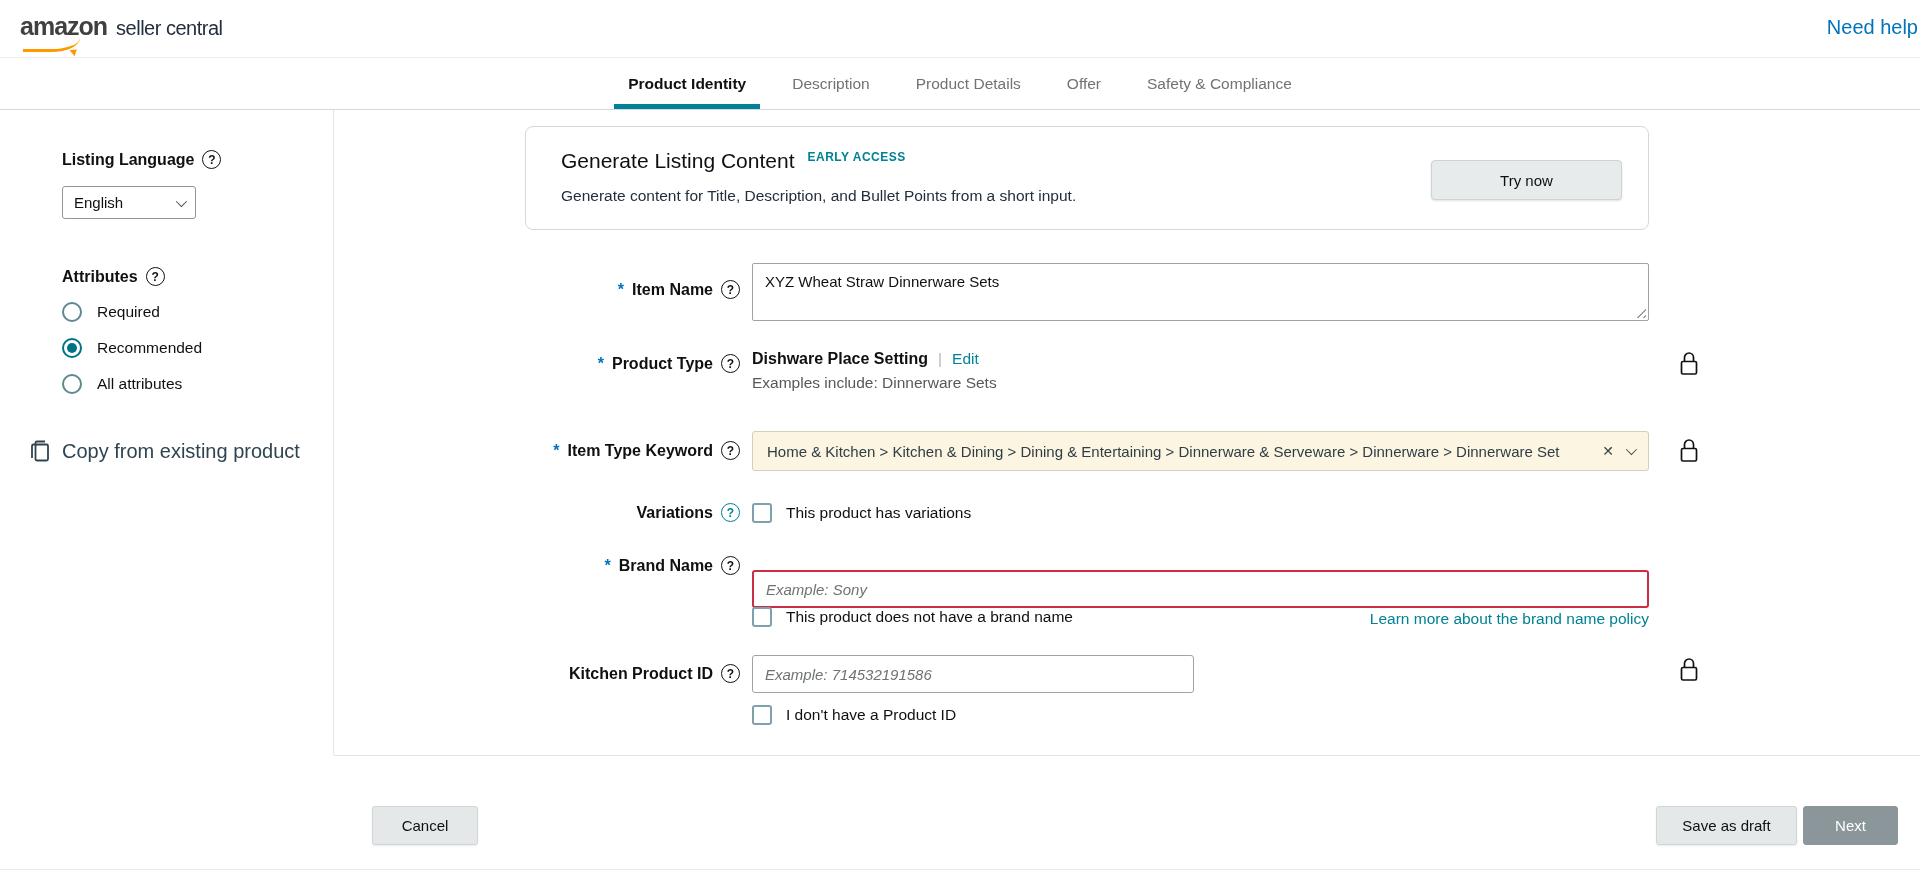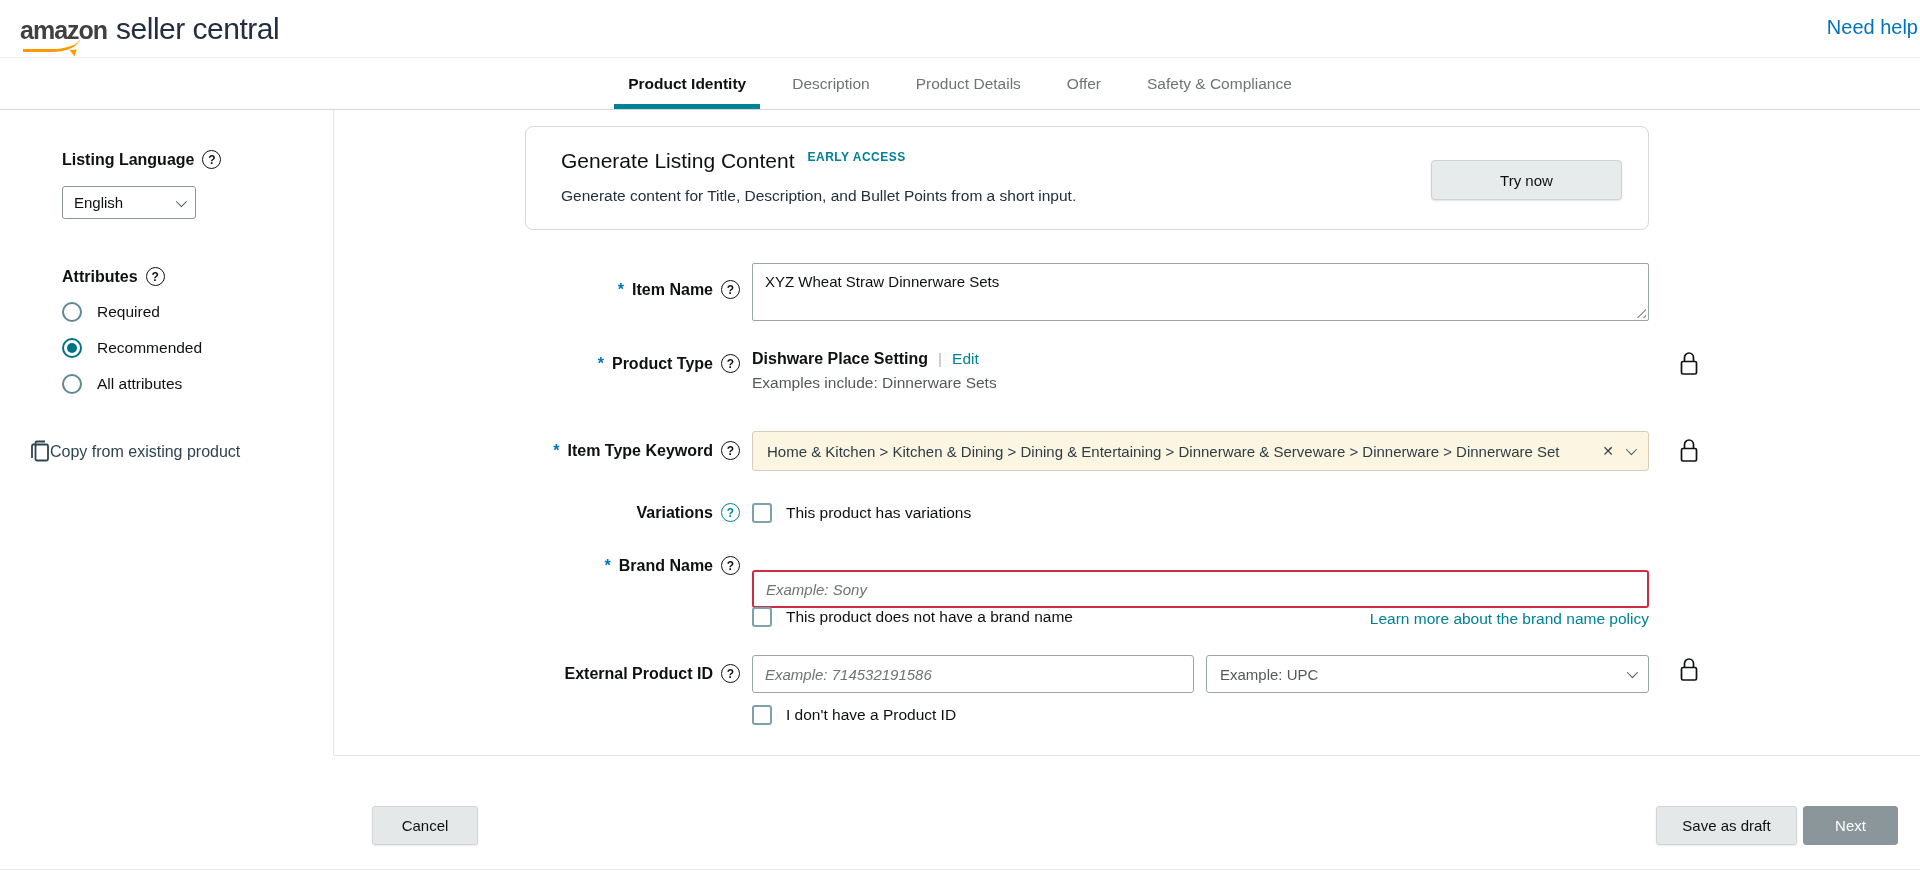--- a/index.html
+++ b/index.html
@@ -5,41 +5,41 @@
   * { margin:0; padding:0; box-sizing:border-box; }
   body { font-family:"Liberation Sans", sans-serif; background:#fff; }
   .page { position:relative; width:1920px; height:878px; background:#fff; overflow:hidden; color:#0f1111; }
 
   
   .header { position:absolute; top:0; left:0; right:0; height:58px; background:#fff; border-bottom:1px solid #ededed; }
   .logo { position:absolute; top:12px; left:20px; display:flex; align-items:baseline; white-space:nowrap; }
   .logo-amazon { position:relative; font-size:25px; font-weight:700; letter-spacing:-1px; color:#404040; }
   .smile { position:absolute; left:3px; top:26px; width:57px; height:14px; border-bottom:3.5px solid #ff9900; border-radius:0 0 55%/0 0 110%; }
   .smile::after { content:""; position:absolute; right:-1px; bottom:-5px; width:0; height:0; border:4px solid transparent; border-left:6px solid #ff9900; transform:rotate(-38deg); }
-  .logo-seller { font-size:30px; font-weight:400; letter-spacing:-0.5px; color:#232f3e; margin-left:9px; }
+  .logo-seller { font-size:20px; font-weight:400; letter-spacing:-0.5px; color:#232f3e; margin-left:9px; }
   .need-help { position:absolute; top:16px; right:2px; font-size:20px; color:#0073bb; cursor:pointer; white-space:nowrap; }
 
   
   .tabbar { position:absolute; top:58px; left:0; right:0; height:52px; border-bottom:1px solid #d5d9d9; background:#fff; display:flex; justify-content:center; align-items:stretch; gap:18px; }
   .tab { display:flex; align-items:center; padding:0 14px; font-size:15.5px; color:#6f7373; cursor:pointer; }
   .tab.active { color:#0f1111; font-weight:700; box-shadow:inset 0 -5px 0 #008296; }
 
   
   .sidebar { position:absolute; top:110px; left:0; width:334px; height:645px; border-right:1px solid #e3e6e6; background:#fff; padding:40px 0 0 62px; }
   .side-label { display:flex; align-items:center; gap:8px; font-size:16px; font-weight:700; color:#0f1111; }
   .qicon { display:inline-flex; width:19px; height:19px; min-width:19px; border:1.5px solid #0f1111; border-radius:50%; align-items:center; justify-content:center; font-size:12px; font-weight:700; color:#0f1111; line-height:1; }
   .qicon.teal { border-color:#008296; color:#008296; }
   .lang-select { margin-top:17px; width:134px; height:33px; border:1px solid #8d9696; border-radius:3px; background:#fff; display:flex; align-items:center; justify-content:space-between; padding:0 11px; font-size:15px; color:#0f1111; cursor:pointer; }
   .chev { width:8px; height:8px; border-right:1.8px solid #4a5555; border-bottom:1.8px solid #4a5555; transform:rotate(45deg) translateY(-2px); }
   .attr-head { margin-top:48px; }
   .radio-row { display:flex; align-items:center; gap:15px; margin-top:16px; font-size:15.5px; color:#0f1111; }
   .radio { width:20px; height:20px; min-width:20px; border:2px solid #5f8791; border-radius:50%; background:#fff; position:relative; cursor:pointer; }
   .radio.sel { border-color:#007286; }
   .radio.sel::after { content:""; position:absolute; inset:3px; border-radius:50%; background:#007286; }
-  .copy-row { display:flex; align-items:center; margin-top:46px; margin-left:-32px; font-size:16px; color:#2f4450; cursor:pointer; }
+  .copy-row { display:flex; align-items:center; gap:12px; margin-top:46px; margin-left:-32px; font-size:20px; color:#2f4450; cursor:pointer; }
 
   
   .main { position:absolute; top:110px; left:334px; width:1586px; height:768px; background:#fff; }
 
   .banner { position:absolute; left:191px; top:16px; width:1124px; height:104px; border:1px solid #d5d9d9; border-radius:8px; background:#fff; }
   .banner-title-row { position:absolute; left:35px; top:22px; display:flex; align-items:flex-start; }
   .banner-title { font-size:21px; color:#0f1111; }
   .banner-badge { font-size:12px; font-weight:700; letter-spacing:0.5px; color:#008296; margin-left:13px; margin-top:1px; }
   .banner-sub { position:absolute; left:35px; top:60px; font-size:15.5px; color:#232f3e; }
   .try-btn { position:absolute; right:26px; top:33px; width:191px; height:40px; background:#e7ebec; border:1px solid #cdd4d4; border-radius:4px; box-shadow:0 1px 2px rgba(15,17,17,.12); display:flex; align-items:center; justify-content:center; font-size:15px; color:#0f1111; cursor:pointer; }
@@ -213,28 +213,24 @@
     </div>
     <input class="brand-input" type="text" placeholder="Example: Sony" style="">
 
     <div class="check-row" style="left:418px; top:497px;">
       <span class="cb"></span>
       <span>This product does not have a brand name</span>
     </div>
     <span class="policy-link">Learn more about the brand name policy</span>
 
     <div class="lblrow" style="top:554px;">
-      <span>External Product ID</span>
+      <span>Kitchen Product ID</span>
       <span class="qicon">?</span>
     </div>
     <input class="epid-input" type="text" placeholder="Example: 714532191586" style="">
-    <div class="epid-select">
-      <span>Example: UPC</span>
-      <span class="chev"></span>
-    </div>
     <svg class="lock" style="top:546px;" width="22" height="27" viewBox="0 0 22 27">
       <path d="M6.5 11.5 V7.5 a4.5 4.5 0 0 1 9 0 V11.5" fill="none" stroke="#0f1111" stroke-width="1.7"></path>
       <rect x="3.5" y="11.5" width="15" height="12.5" rx="1.5" fill="none" stroke="#0f1111" stroke-width="1.7"></rect>
     </svg>
 
     <div class="check-row" style="left:418px; top:595px;">
       <span class="cb"></span>
       <span>I don't have a Product ID</span>
     </div>
 

